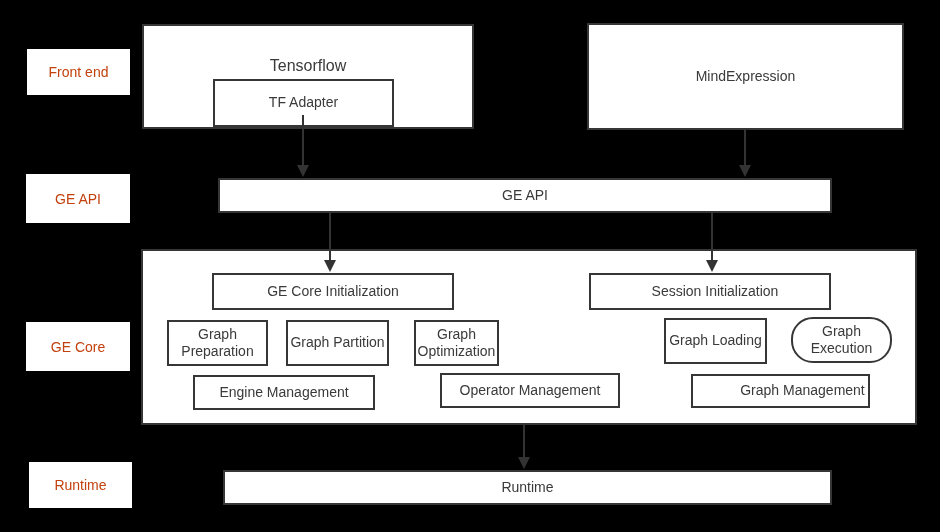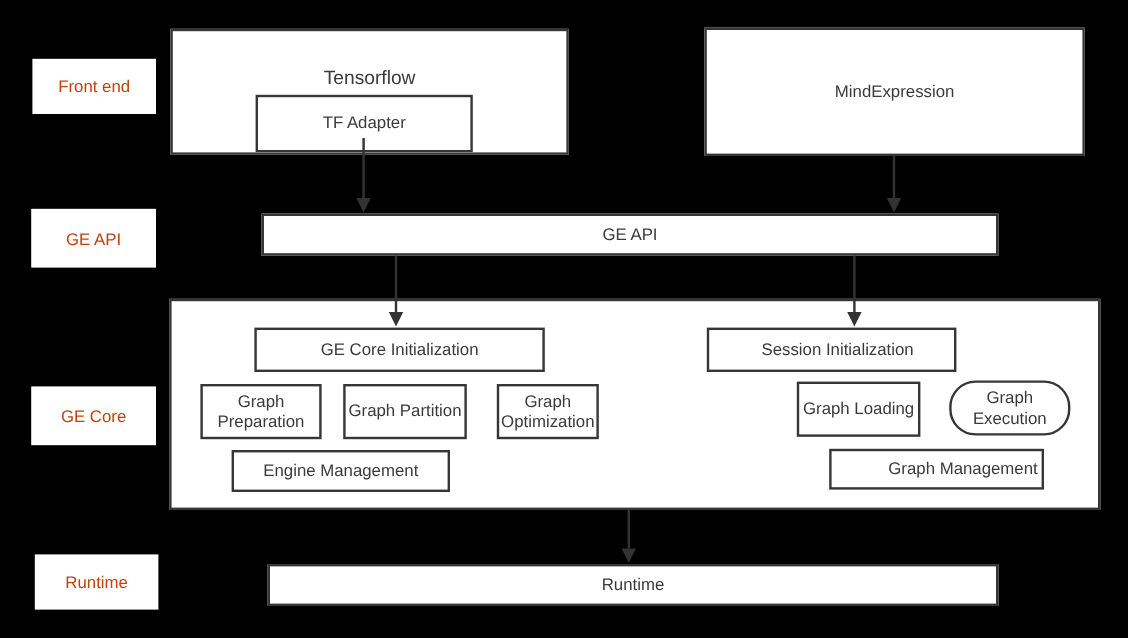--- a/index.html
+++ b/index.html
@@ -59,29 +59,30 @@
   <div class="box" style="left:69px; top:53px; width:181px; height:48px;">TF Adapter</div>
 </div>
 
 <div class="box" style="left:587px; top:23px; width:317px; height:107px;">MindExpression</div>
 
 <div class="box" style="left:218px; top:178px; width:614px; height:35px;">GE API</div>
 
 <div class="box container-box" style="left:141px; top:249px; width:776px; height:176px;">
 
   <div class="box" style="left:69px; top:22px; width:242px; height:37px;">GE Core Initialization</div>
-  <div class="box" style="left:446px; top:22px; width:208px; height:37px;padding-left:10px;">Session Initialization</div>
+  <div class="box" style="left:446px; top:22px; width:242px; height:37px;padding-left:10px;">Session Initialization</div>
 
   <div class="box" style="left:24px; top:69px; width:101px; height:46px;">Graph Preparation</div>
   <div class="box" style="left:143px; top:69px; width:103px; height:46px;">Graph Partition</div>
   <div class="box" style="left:271px; top:69px; width:85px; height:46px;">Graph Optimization</div>
   <div class="box" style="left:521px; top:67px; width:103px; height:46px;">Graph Loading</div>
   <div class="box" style="left:648px; top:66px; width:101px; height:46px;border-radius:22px;">Graph Execution</div>
 
   <div class="box" style="left:50px; top:124px; width:182px; height:35px;">Engine Management</div>
+  <div class="box" style="left:297px; top:122px; width:180px; height:35px;">Operator Management</div>
   <div class="box" style="left:548px; top:123px; width:179px; height:34px;padding-left:44px;">Graph Management</div>
 </div>
 
 <div class="box" style="left:223px; top:470px; width:609px; height:35px;">Runtime</div>
 
 <div class="arrow" style="left:296px; top:115px; height:62px;">
   <div class="line"></div>
   <div class="head"></div>
 </div>
 <div class="arrow" style="left:738px; top:130px; height:47px;">

